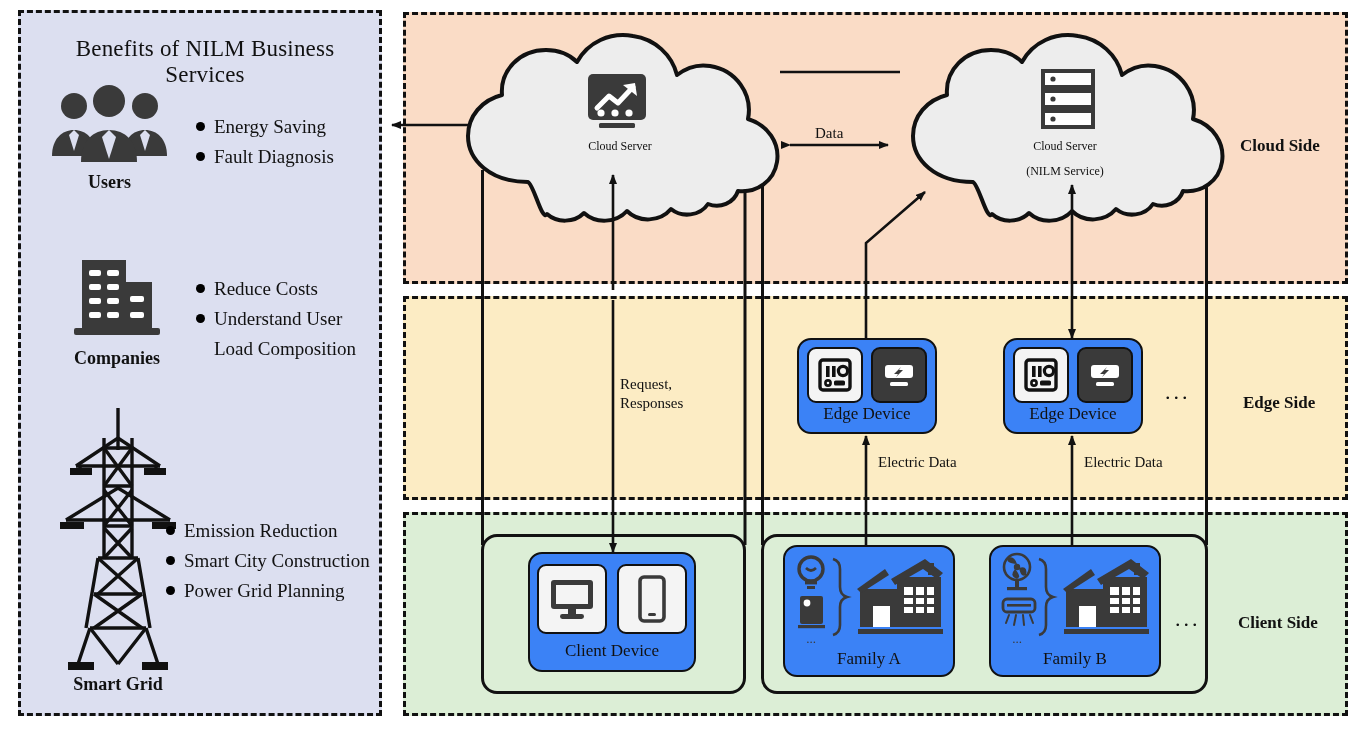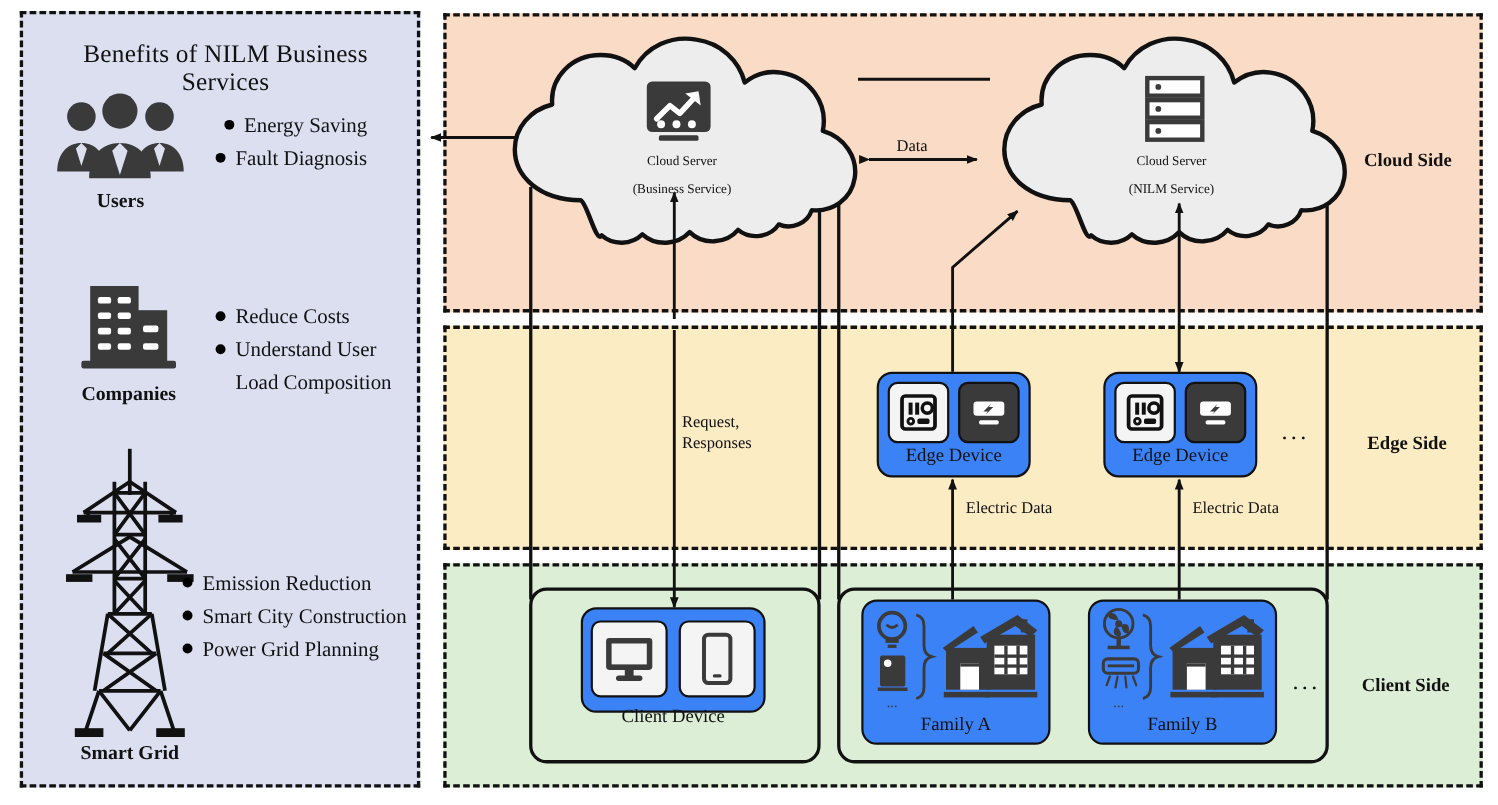--- a/index.html
+++ b/index.html
@@ -61,21 +61,21 @@
       <path d="M34 78 c0-21 12-32 28-32 s28 11 28 32 z"></path>
     </g>
     <g fill="#dcdff0">
       <path d="M62 46 l7 7 -7 22 -7-22 z"></path>
       <path d="M27 46 l5 5 -5 16 -5-16 z"></path>
       <path d="M98 46 l5 5 -5 16 -5-16 z"></path>
     </g>
   </svg>
 </div>
 <div class="icon-caption" style="left:47px;top:172px;width:125px;">Users</div>
-<div class="bullets" style="left:196px;top:100px;text-align:right;">
+<div class="bullets" style="left:196px;top:112px;">
   <div class="li"><span class="dot"></span><span>Energy Saving</span></div>
   <div class="li"><span class="dot"></span><span>Fault Diagnosis</span></div>
 </div>
 
 <div class="abs" style="left:70px;top:254px;">
   <svg width="95" height="86" viewBox="0 0 95 86">
     <rect x="12" y="6" width="44" height="70" fill="#3a3a3a"></rect>
     <rect x="54" y="28" width="28" height="48" fill="#3a3a3a"></rect>
     <rect x="4" y="74" width="86" height="7" rx="2" fill="#3a3a3a"></rect>
     <g fill="#ffffff">
@@ -174,21 +174,20 @@
       <polyline points="11,36 23,24 32,31 47,15" stroke="#fff" stroke-width="5" fill="none" stroke-linecap="round" stroke-linejoin="round"></polyline>
       <polygon points="49,11 51,24 37,13" fill="#fff"></polygon>
       <circle cx="15" cy="41" r="3.6" fill="#fff"></circle>
       <circle cx="29" cy="41" r="3.6" fill="#fff"></circle>
       <circle cx="43" cy="41" r="3.6" fill="#fff"></circle>
       <rect x="13" y="51" width="36" height="5" rx="1.5" fill="#3a3a3a"></rect>
     </svg>
   </div>
   <div class="cloud-text" style="top:104px;">
     <div>Cloud Server</div>
-    <div>(Business Service)</div>
   </div>
 </div>
 
 <div class="cloud-wrap" style="left:895px;top:30px;width:340px;height:180px;">
   <svg width="340" height="180" viewBox="0 0 340 180">
     <path d="M78 152
              C40 152 18 130 18 106 C18 86 32 70 52 65
              C50 40 70 20 96 20 C108 20 119 24 127 32
              C138 12 160 2 183 6 C205 9 222 25 227 45
              C236 38 248 34 260 36 C286 40 303 64 298 89
@@ -296,21 +295,21 @@
         <polygon points="20,10 13,17 17,17 15,20 22,13 18,13" fill="#3a3a3a"></polygon>
         <rect x="9" y="25" width="18" height="4" rx="1.6" fill="#fff"></rect>
       </svg>
     </div>
   </div>
   <div class="node-label">Edge Device</div>
 </div>
 
 <div class="dots" style="left:1165px;top:379px;">...</div>
 
-<div class="node" style="left:528px;top:552px;width:168px;height:96px;">
+<div class="node" style="left:528px;top:552px;width:168px;height:120px;">
   <div class="icon-pair" style="gap:10px;margin-top:10px;">
     <div class="icon-tile" style="width:66px;height:66px;">
       <svg width="46" height="44" viewBox="0 0 46 44">
         <rect x="2" y="3" width="42" height="29" rx="3" fill="#3a3a3a"></rect>
         <rect x="7" y="8" width="32" height="19" fill="#f4f4f4"></rect>
         <rect x="19" y="32" width="8" height="6" fill="#3a3a3a"></rect>
         <rect x="11" y="37" width="24" height="5" rx="2.4" fill="#3a3a3a"></rect>
       </svg>
     </div>
     <div class="icon-tile" style="width:66px;height:66px;">

